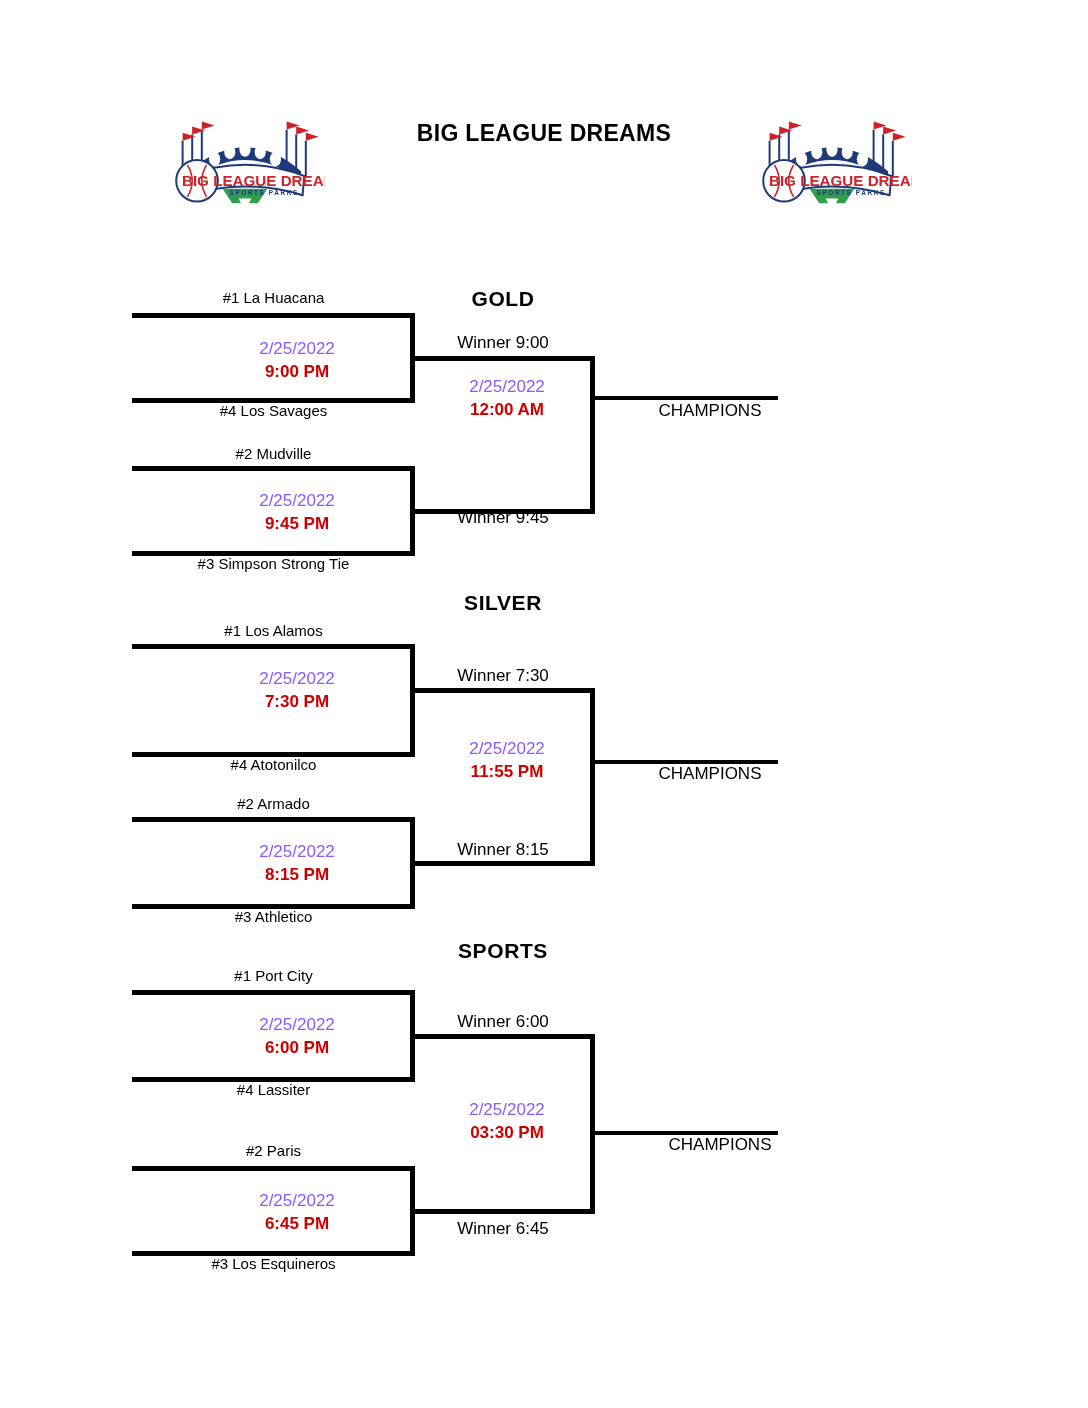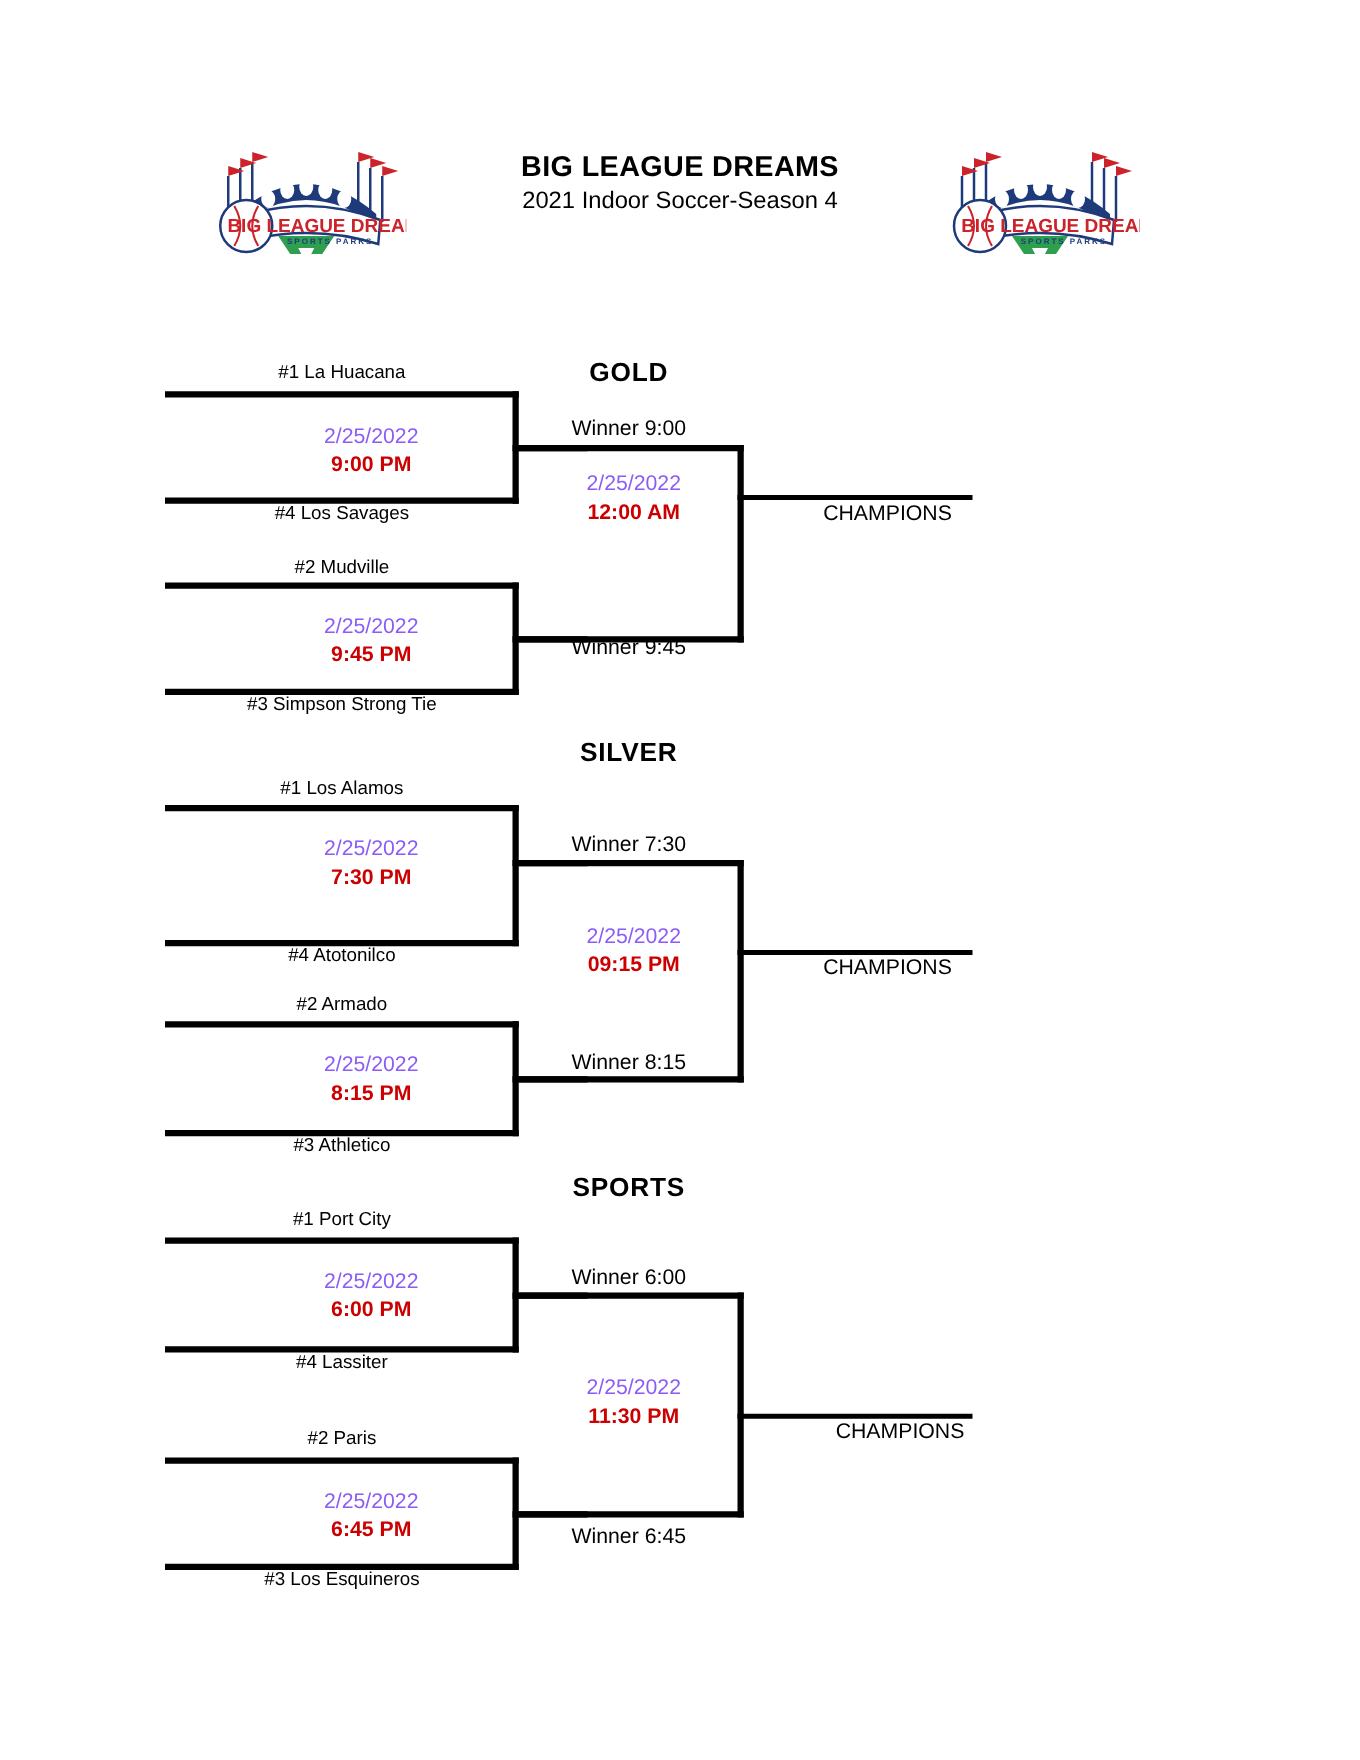--- a/index.html
+++ b/index.html
@@ -206,21 +206,20 @@
       </g>
 
       <rect x="60" y="74" width="128" height="22" fill="#ffffff" opacity="0"></rect>
       <text x="124" y="92" font-family="Liberation Sans, sans-serif" font-size="19" font-weight="bold" fill="#cc2229" text-anchor="middle">BIG LEAGUE DREAMS</text>
       <text x="124" y="104" font-family="Liberation Sans, sans-serif" font-size="8" font-weight="bold" fill="#1f3a7a" text-anchor="middle" letter-spacing="2">SPORTS PARKS</text>
     </svg>
   </div>
 
   <div id="title-block">
     <div id="title-main">BIG LEAGUE DREAMS</div>
-    <div id="title-sub1">2021 Indoor Soccer-Season 4</div>
   </div>
 
   <div class="logo" id="logo-right">
     <svg viewBox="0 0 200 120" width="160" height="96" aria-hidden="true">
       <g stroke="#1f3a7a" stroke-width="2.5" fill="none">
         <line x1="22" y1="36" x2="22" y2="82"></line>
         <line x1="34" y1="28" x2="34" y2="80"></line>
         <line x1="46" y1="22" x2="46" y2="78"></line>
       </g>
       <g fill="#cc2229">
@@ -326,21 +325,21 @@
   <div class="semi-vert" style="top:229px; height:92px;"></div>
   <div class="semi-stub" style="top:273px;"></div>
   <div class="winner-label" style="left:403px; top:252px;">Winner 8:15</div>
 
   <div class="final-rail" style="top:100px;"></div>
   <div class="final-rail" style="top:273px;"></div>
   <div class="final-vert" style="top:100px; height:178px;"></div>
   <div class="champ-rail" style="top:172px;"></div>
   <div class="match-info" style="left:407px; top:150px;">
     <div class="match-date">2/25/2022</div>
-    <div class="match-time">09:15 PM</div>
+    <div class="match-time">11:55 PM</div>
   </div>
   <div class="champions-label" style="left:600px; top:176px;">CHAMPIONS</div>
 </div>
 
 <div class="section" id="section-bronze">
 
   <div class="division-title" style="top:7px;">SPORTS</div>
 
   <div class="team-label" style="top:35px;">#1 Port City</div>
   <div class="rail" style="top:58px;"></div>
@@ -365,16 +364,16 @@
   <div class="semi-vert" style="top:234px; height:90px;"></div>
   <div class="semi-stub" style="top:277px;"></div>
   <div class="winner-label" style="left:403px; top:287px;">Winner 6:45</div>
 
   <div class="final-rail" style="top:102px;"></div>
   <div class="final-rail" style="top:277px;"></div>
   <div class="final-vert" style="top:102px; height:180px;"></div>
   <div class="champ-rail" style="top:199px;"></div>
   <div class="match-info" style="left:407px; top:167px;">
     <div class="match-date">2/25/2022</div>
-    <div class="match-time">11:30 PM</div>
+    <div class="match-time">03:30 PM</div>
   </div>
   <div class="champions-label" style="left:610px; top:203px;">CHAMPIONS</div>
 </div>
 
 </body></html>

